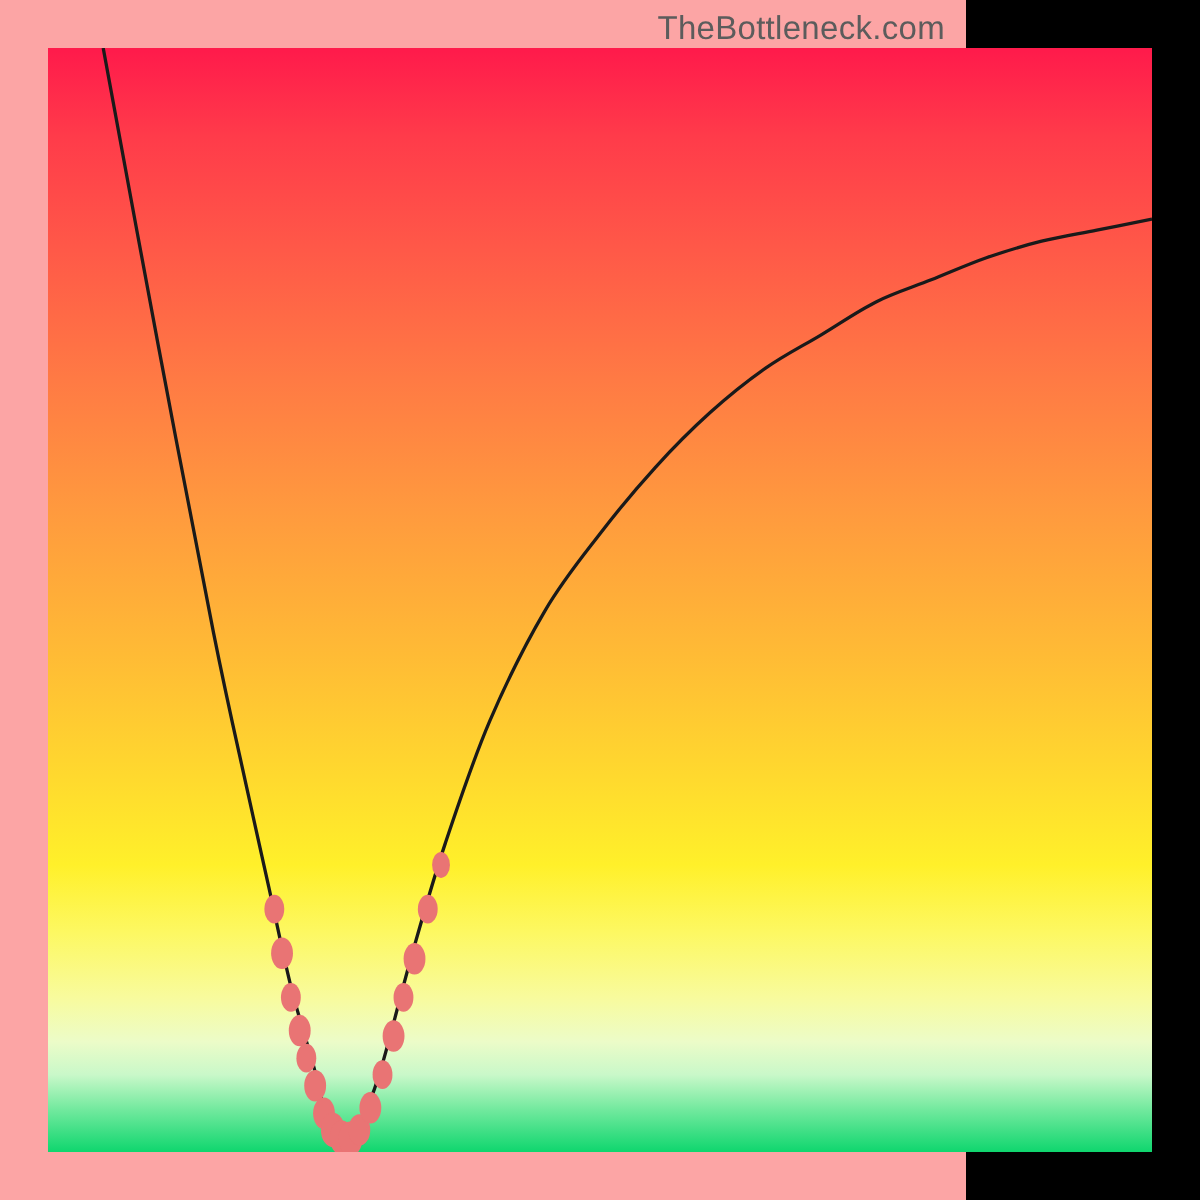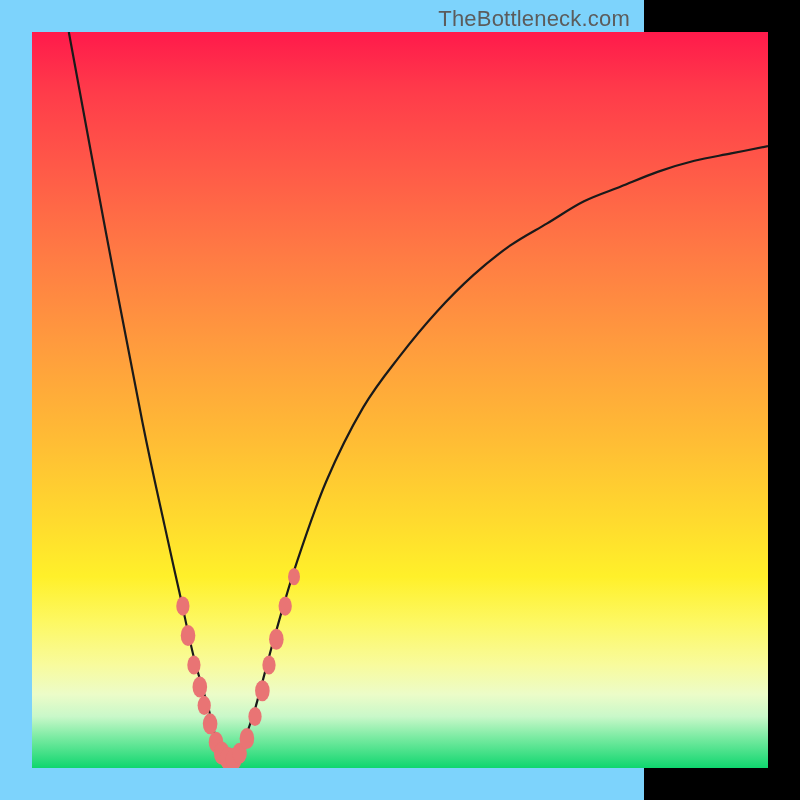--- a/index.html
+++ b/index.html
@@ -8,21 +8,21 @@
     width: 800px;
     height: 800px;
     overflow: hidden;
     background: #000;
     font-family: Arial, Helvetica, sans-serif;
   }
   .frame {
     position: relative;
     width: 644px;
     height: 800px;
-    background: #7dd3fc;
+    background: #fca5a5;
   }
   .plot-area {
     position: absolute;
     left: 32px;
     top: 32px;
     width: 736px;
     height: 736px;
     background: linear-gradient(
       to bottom,
       #ff1a4b 0%,

